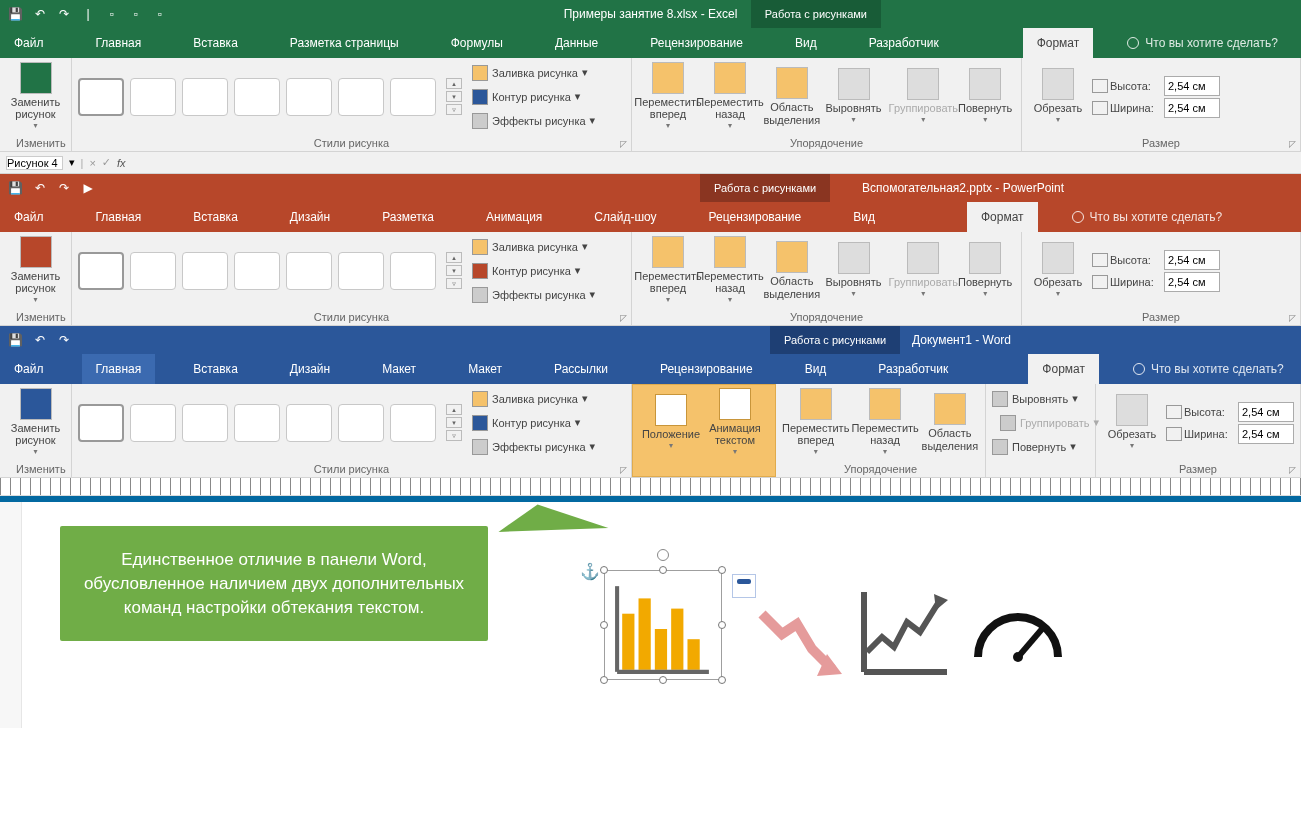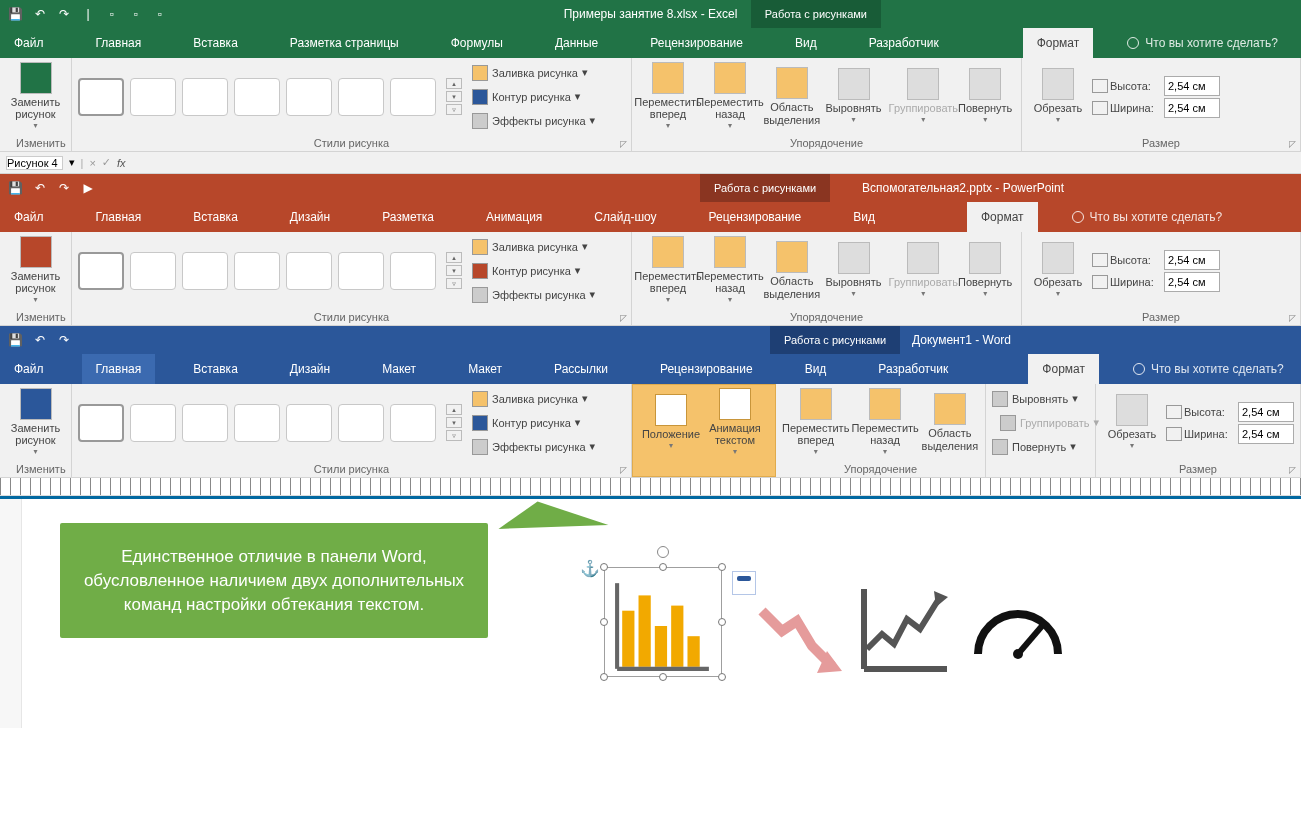--- a/index.html
+++ b/index.html
@@ -52,21 +52,21 @@
   .word-highlight { display:flex; height:72px;}
   .disabled { color:#aaa;margin-left:8px;}
   .fb { border-bottom:1px solid #d4d4d4; background:#f1f1f1; display:flex; align-items:center; height:22px; font-size:11px; gap:6px; padding:0 6px;}
   .fb input{ font-size:11px; border:none; background:transparent;}
   .ppt-slide-area{ display:flex; height:50px; background:#eaeaea;}
   .ppt-thumb{ width:68px; height:42px; border:2px solid #B7472A; margin:4px; background:#fff; position:relative;}
   .ppt-thumb::after{content:""; position:absolute; left:8px; top:10px; right:8px; bottom:10px; background:linear-gradient(#5b9bd5,#5b9bd5); opacity:.3;}
   .ppt-ruler{ flex:1; background:#fff; border-left:1px solid #ccc; position:relative;}
   .ruler{ height:18px; background:#fff; border-bottom:1px solid #ddd; font-size:8px; color:#555; position:relative; overflow:hidden;}
   .ruler .ticks{position:absolute; inset:0; background:repeating-linear-gradient(90deg,#888 0,#888 1px,transparent 1px,transparent 10px);}
-  .doc-area{ display:flex; height:232px; background:#fff; position:relative; border-top:3px solid #0369a1;}
+  .doc-area{ display:flex; height:232px; background:#fff; position:relative; border-top:6px solid #0369a1;}
   .left-ruler{ width:22px; background:#f7f7f7; border-right:1px solid #e6e6e6;}
   .callout{ position:absolute; left:60px; top:24px; width:428px; background:#70AD47; color:#fff; padding:22px 20px; font-size:17px; text-align:center; border-radius:2px; line-height:1.4;}
   .callout-tail{ position:absolute; left:438px; top:-22px; width:0;height:0; border-left:40px solid transparent; border-right:70px solid transparent; border-bottom:26px solid #70AD47; transform:rotate(-2deg);}
   .canvas-obj{ position:absolute; }
   .sel-frame{ border:1px solid #9f9f9f; position:absolute;}
   .sel-handle{ width:8px;height:8px;background:#fff;border:1px solid #777; position:absolute; border-radius:50%;}
   .anchor{ position:absolute; color:#2B579A; font-size:16px;}
   .layout-icon{ position:absolute; width:24px;height:24px; border:1px solid #b4c6e7; background:#fff;}
   .layout-icon::after{content:""; position:absolute; left:4px; right:4px; top:4px; height:5px; background:#2B579A; border-radius:2px;}
   .watermark{ position:absolute; right:4px; bottom:-4px; font-size:24px; font-weight:bold; font-family:"Arial Black",sans-serif; color:#922; text-shadow:1px 1px 0 #fff, -1px -1px 0 #fff;}

